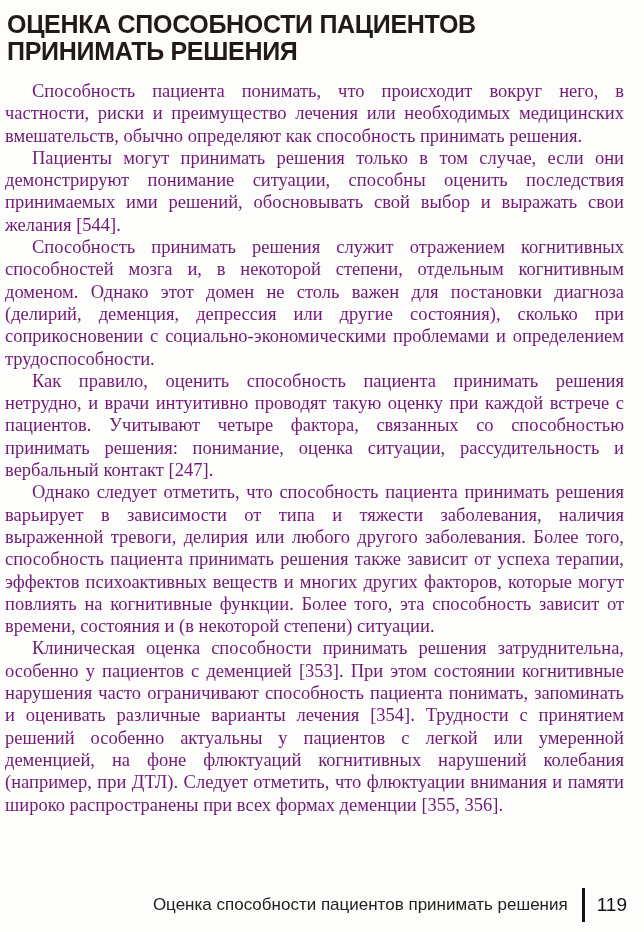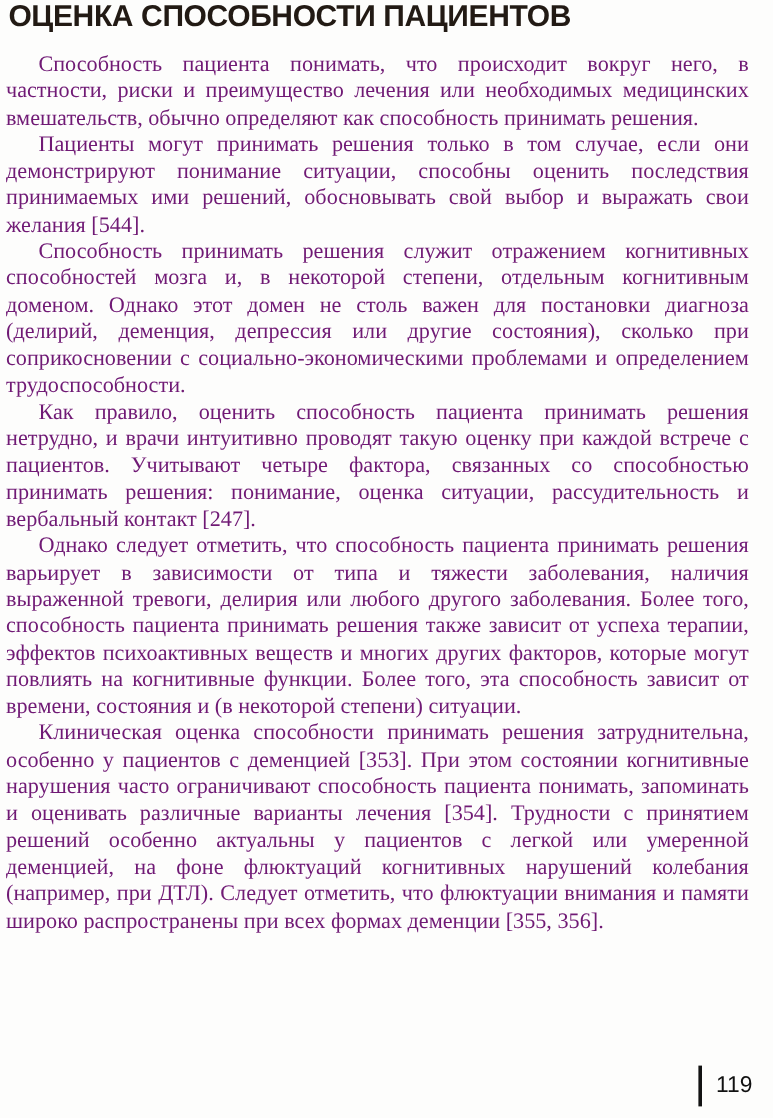--- a/index.html
+++ b/index.html
@@ -10,21 +10,21 @@
   .page {
     position: relative;
     width: 644px;
     height: 932px;
     background: #fdfdfc;
     overflow: hidden;
     box-sizing: border-box;
   }
   .page-title {
     margin: 0 20px 0 7px;
-    padding-top: 1px;
+    padding-top: 11px;
     font-family: "Liberation Sans", sans-serif;
     font-weight: 700;
     font-size: 25px;
     line-height: 27px;
     letter-spacing: -0.3px;
     color: #221a14;
   }
   .page-title .title-line {
     display: block;
   }
@@ -70,30 +70,32 @@
     color: #111111;
   }
 </style>
 </head>
 <body>
 
 <main class="page">
 
   <h1 class="page-title">
     <span class="title-line">ОЦЕНКА СПОСОБНОСТИ ПАЦИЕНТОВ</span>
+    <span class="title-line">ПРИНИМАТЬ РЕШЕНИЯ</span>
   </h1>
 
   <section class="body-text">
 
   <p>Способность пациента понимать, что происходит вокруг него, в частности, риски и преимущество лечения или необходимых медицинских вмешательств, обычно определяют как способность принимать решения.</p>
       <p>Пациенты могут принимать решения только в том случае, если они демонстрируют понимание ситуации, способны оценить последствия принимаемых ими решений, обосновывать свой выбор и выражать свои желания [544].</p>
       <p>Способность принимать решения служит отражением когнитивных способностей мозга и, в некоторой степени, отдельным когнитивным доменом. Однако этот домен не столь важен для постановки диагноза (делирий, деменция, депрессия или другие состояния), сколько при соприкосновении с социально-экономическими проблемами и определением трудоспособности.</p>
       <p>Как правило, оценить способность пациента принимать решения нетрудно, и врачи интуитивно проводят такую оценку при каждой встрече с пациентов. Учитывают четыре фактора, связанных со способностью принимать решения: понимание, оценка ситуации, рассудительность и вербальный контакт [247].</p>
       <p>Однако следует отметить, что способность пациента принимать решения варьирует в зависимости от типа и тяжести заболевания, наличия выраженной тревоги, делирия или любого другого заболевания. Более того, способность пациента принимать решения также зависит от успеха терапии, эффектов психоактивных веществ и многих других факторов, которые могут повлиять на когнитивные функции. Более того, эта способность зависит от времени, состояния и (в некоторой степени) ситуации.</p>
       <p>Клиническая оценка способности принимать решения затруднительна, особенно у пациентов с деменцией [353]. При этом состоянии когнитивные нарушения часто ограничивают способность пациента понимать, запоминать и оценивать различные варианты лечения [354]. Трудности с принятием решений особенно актуальны у пациентов с легкой или умеренной деменцией, на фоне флюктуаций когнитивных нарушений колебания (например, при ДТЛ). Следует отметить, что флюктуации внимания и памяти широко распространены при всех формах деменции [355, 356].</p>
     </section>
 
   <footer class="page-footer">
+    <span class="running-title">Оценка способности пациентов принимать решения</span>
     <span class="footer-divider"></span>
     <span class="page-number">119</span>
   </footer>
 
 </main>
 
 </body></html>

